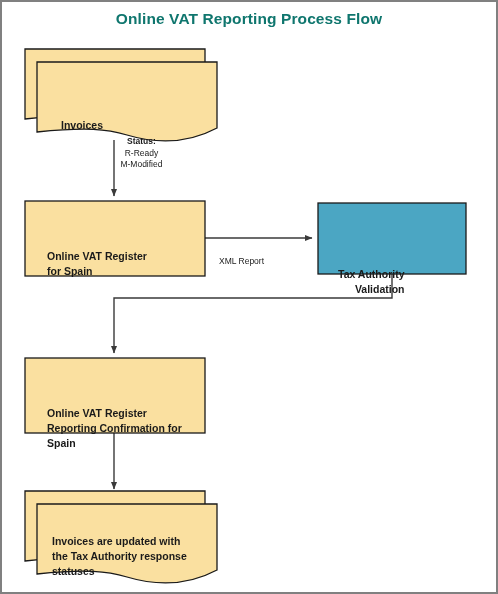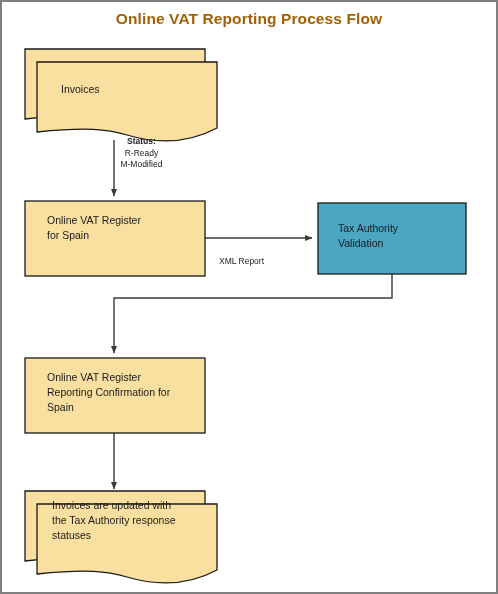--- a/index.html
+++ b/index.html
@@ -35,45 +35,46 @@
     top: 0;
   }
   .title {
     position: absolute;
     left: 0;
     top: 10px;
     width: 498px;
     text-align: center;
     font-size: 15.5px;
     font-weight: bold;
-    color: #a16207;
+    color: #0f766e;
     letter-spacing: 0.1px;
   }
   .node-label {
     position: absolute;
     font-size: 10.5px;
-    font-weight: normal;
+    font-weight: bold;
     color: #1a1a1a;
     line-height: 15px;
     white-space: pre-line;
+    margin-top: 36px;
   }
   .edge-label {
     position: absolute;
     font-size: 8.5px;
     font-weight: normal;
     color: #1a1a1a;
     line-height: 11.5px;
     white-space: pre-line;
   }
   .edge-label.bold-first::first-line {
     font-weight: bold;
   }
   #label-invoices        { left: 61px;  top: 82px;  }
   #label-register        { left: 47px;  top: 213px; }
-  #label-validation      { left: 338px; top: 221px; }
+  #label-validation      { left: 338px; top: 231px; text-align: right; }
   #label-confirmation    { left: 47px;  top: 370px; }
   #label-invoices-updated{ left: 52px;  top: 498px; }
   #label-status          { left: 119px; top: 136px; text-align: center; }
   #label-xml             { left: 219px; top: 256px; }
   #label-response        { left: 230px; top: 298px; }
 </style>
 </head>
 <body>
 
 <div id="canvas">

